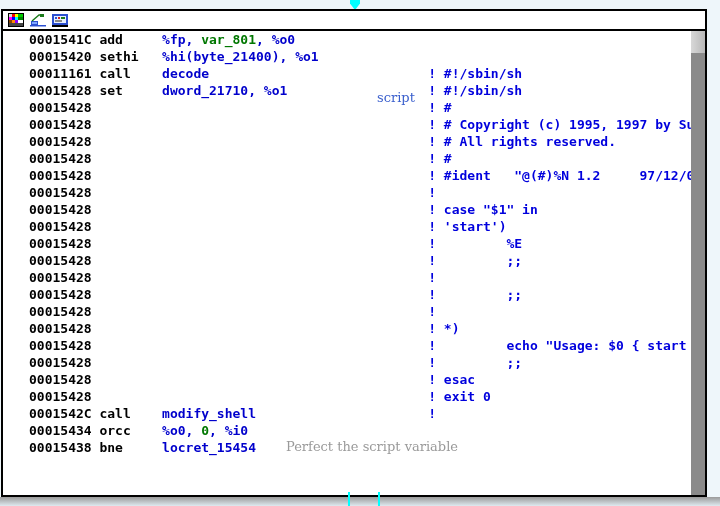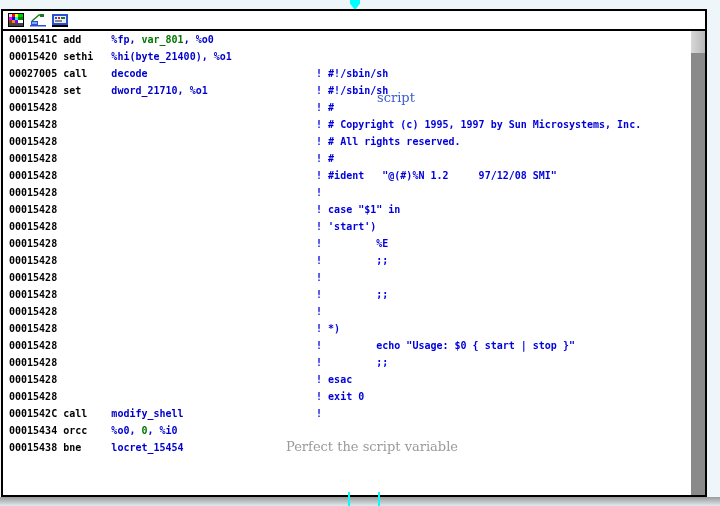--- a/index.html
+++ b/index.html
@@ -82,23 +82,24 @@
     top: 0;
     right: 14px;
     padding-left: 6px;
     box-sizing: border-box;
   }
   .line {
     height: 17px;
     line-height: 17px;
     white-space: pre;
     font-family: "DejaVu Sans Mono", monospace;
-    font-size: 10px;
+    font-size: 13px;
     font-weight: bold;
     letter-spacing: 0px;
+    margin-left: 20px;
   }
   .addr   { color: #000000; }
   .mnem   { color: #000000; }
   .op     { color: #0000cc; }
   .local  { color: #007700; }
   .cmt    { color: #0000dd; }
 
   
   .overlay {
     position: absolute;
@@ -194,21 +195,21 @@
         <rect x="9" y="4" width="4" height="2" fill="#1a7a1a"></rect>
         <rect x="3" y="7" width="7" height="2" fill="#888888"></rect>
         <rect x="0" y="12" width="16" height="2" fill="#000000"></rect>
       </svg>
     </div>
 
     <div class="code-area">
       <div class="code-lines" id="code-lines">
           <div class="line"><span class="addr">0001541C </span><span class="mnem">add     </span><span class="op">%fp, </span><span class="local">var_801</span><span class="op">, %o0</span></div>
           <div class="line"><span class="addr">00015420 </span><span class="mnem">sethi   </span><span class="op">%hi(byte_21400), %o1</span></div>
-          <div class="line"><span class="addr">00027005 </span><span class="mnem">call    </span><span class="op">decode</span><span>                            </span><span class="cmt">! #!/sbin/sh</span></div>
+          <div class="line"><span class="addr">00011161 </span><span class="mnem">call    </span><span class="op">decode</span><span>                            </span><span class="cmt">! #!/sbin/sh</span></div>
           <div class="line"><span class="addr">00015428 </span><span class="mnem">set     </span><span class="op">dword_21710, %o1</span><span>                  </span><span class="cmt">! #!/sbin/sh</span></div>
           <div class="line"><span class="addr">00015428 </span><span class="mnem">        </span><span>                                  </span><span class="cmt">! #</span></div>
           <div class="line"><span class="addr">00015428 </span><span class="mnem">        </span><span>                                  </span><span class="cmt">! # Copyright (c) 1995, 1997 by Sun Microsystems, Inc.</span></div>
           <div class="line"><span class="addr">00015428 </span><span class="mnem">        </span><span>                                  </span><span class="cmt">! # All rights reserved.</span></div>
           <div class="line"><span class="addr">00015428 </span><span class="mnem">        </span><span>                                  </span><span class="cmt">! #</span></div>
           <div class="line"><span class="addr">00015428 </span><span class="mnem">        </span><span>                                  </span><span class="cmt">! #ident   "@(#)%N 1.2     97/12/08 SMI"</span></div>
           <div class="line"><span class="addr">00015428 </span><span class="mnem">        </span><span>                                  </span><span class="cmt">!</span></div>
           <div class="line"><span class="addr">00015428 </span><span class="mnem">        </span><span>                                  </span><span class="cmt">! case "$1" in</span></div>
           <div class="line"><span class="addr">00015428 </span><span class="mnem">        </span><span>                                  </span><span class="cmt">! 'start')</span></div>
           <div class="line"><span class="addr">00015428 </span><span class="mnem">        </span><span>                                  </span><span class="cmt">!         %E</span></div>

